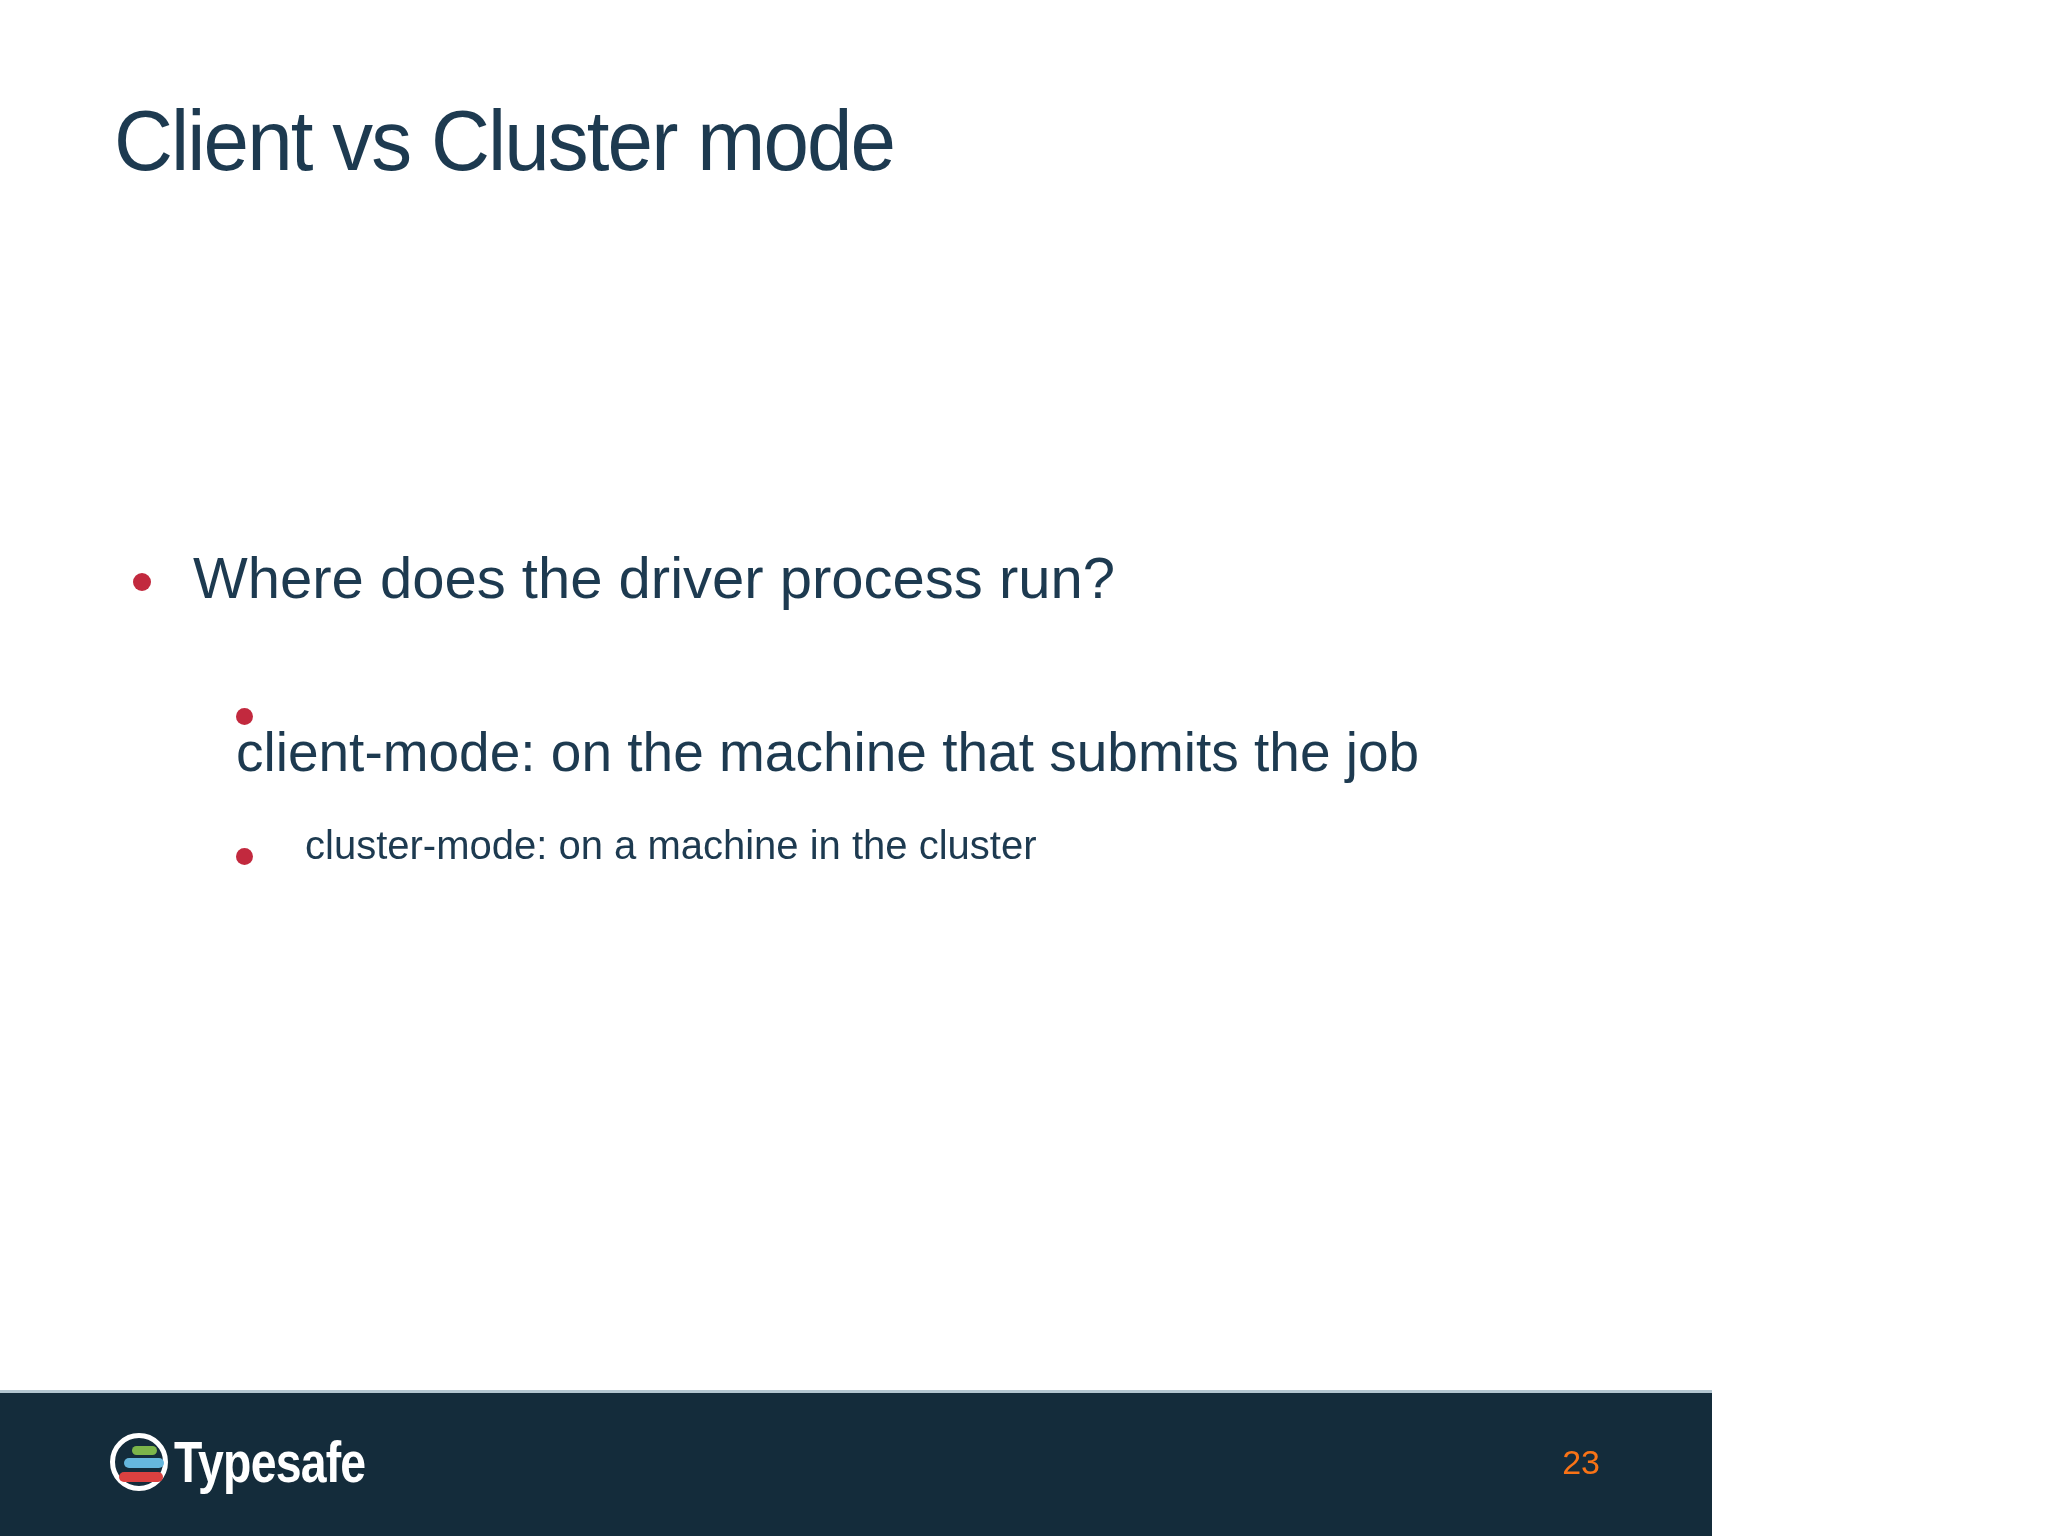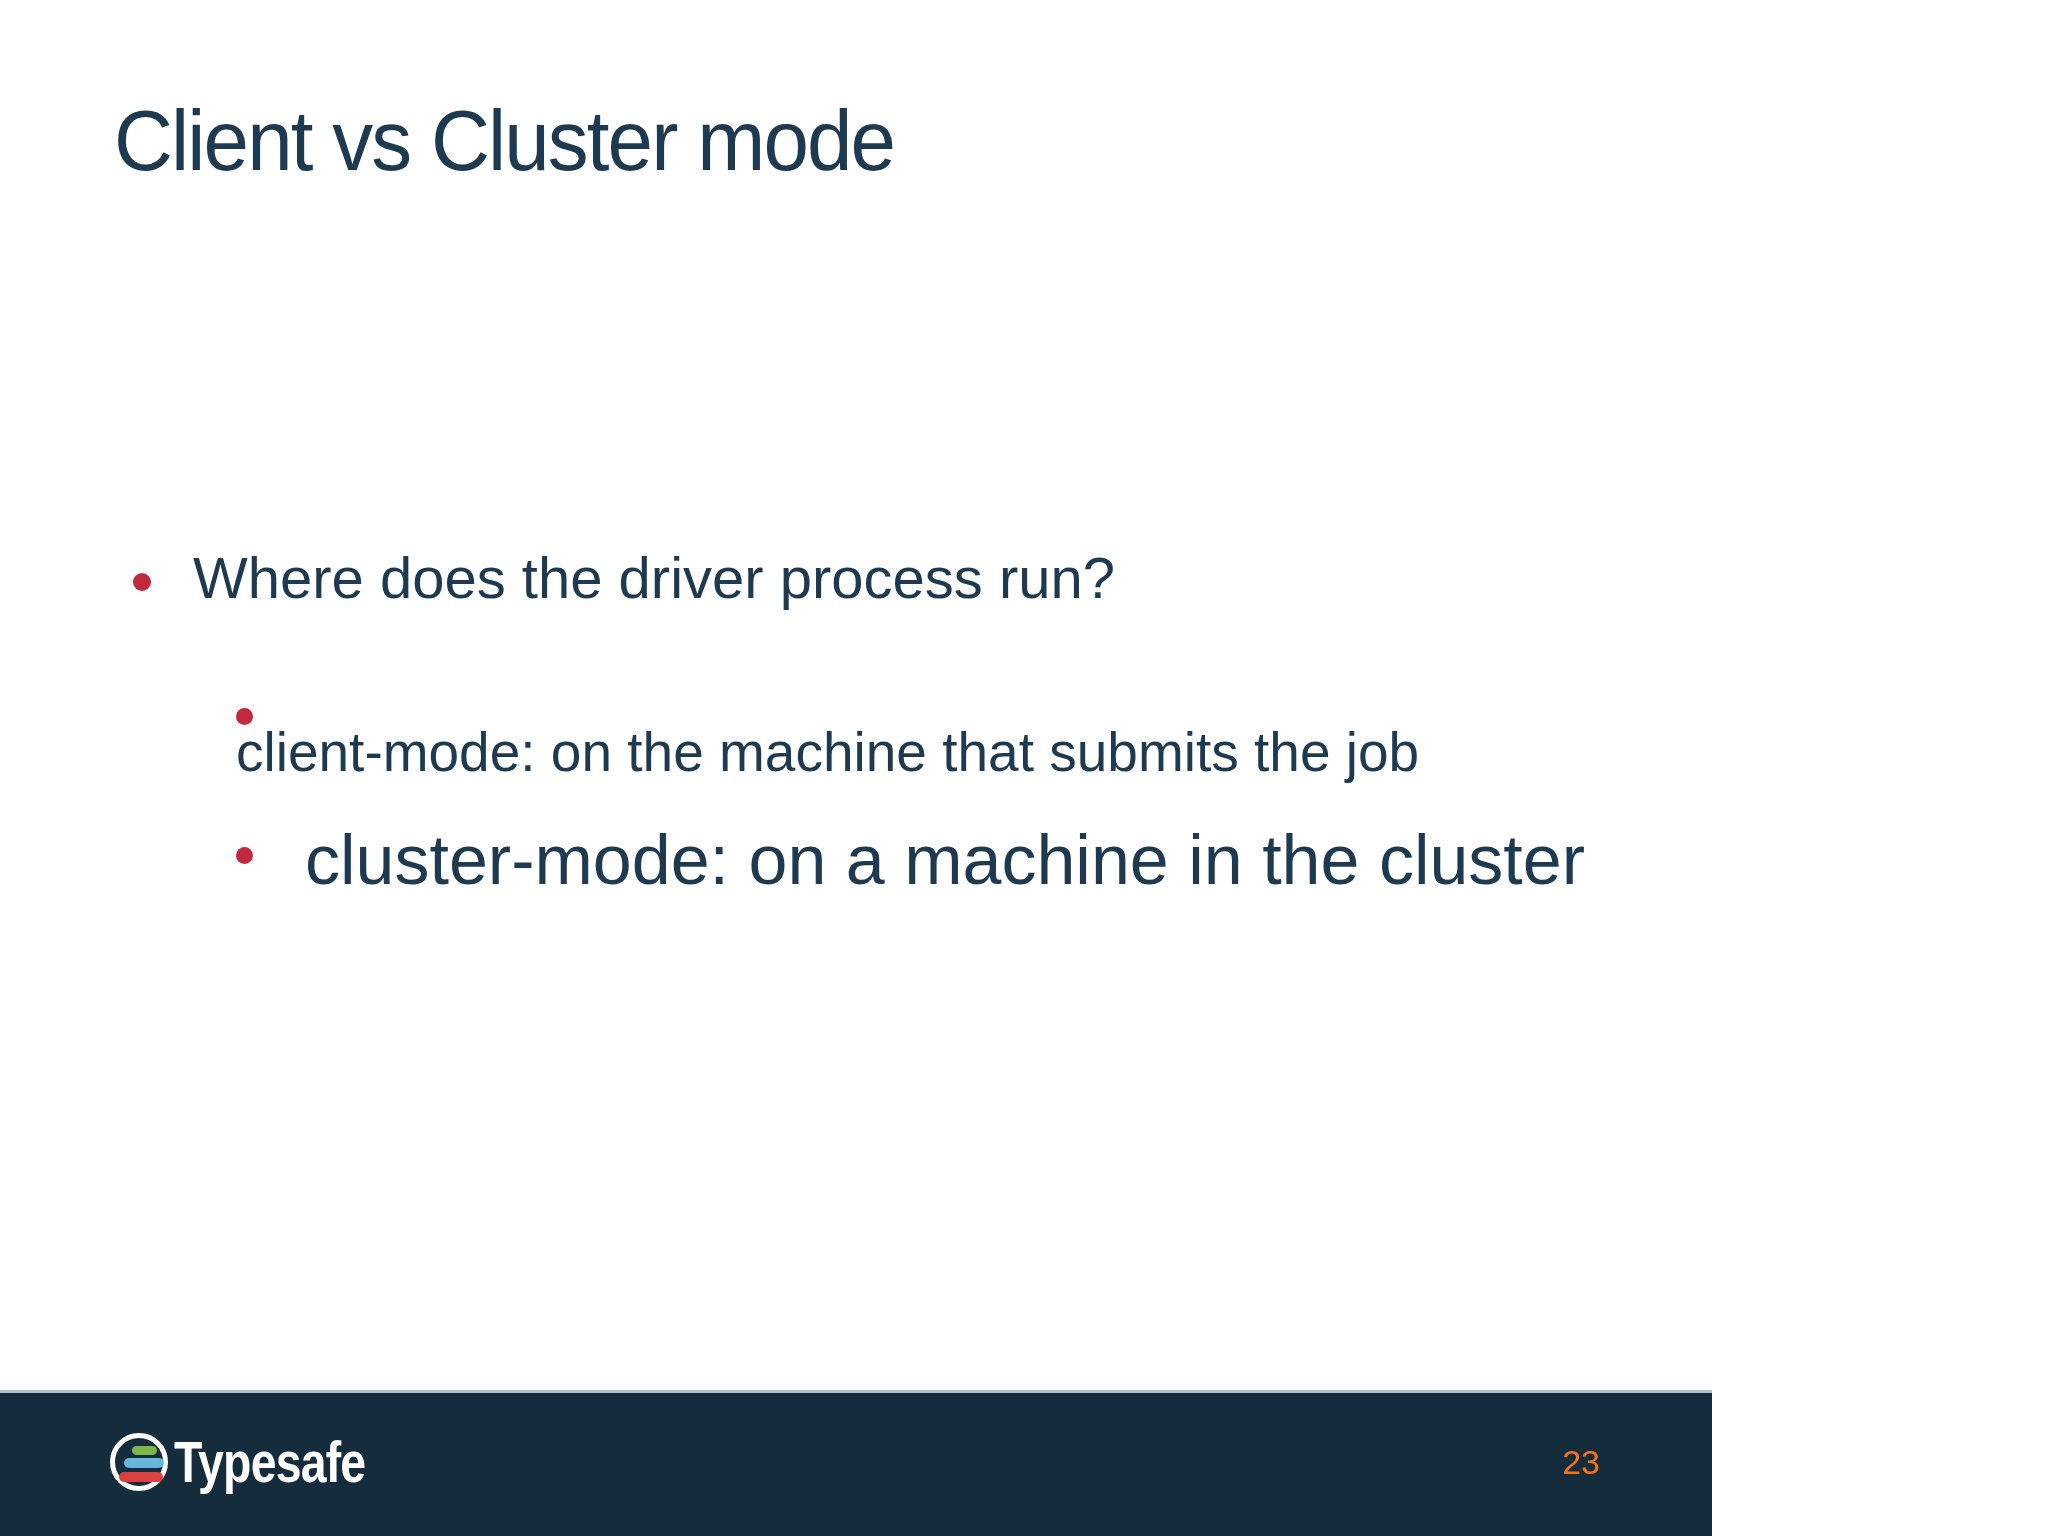--- a/index.html
+++ b/index.html
@@ -33,21 +33,21 @@
     line-height:1;
   }
   .bullet-dot{
     flex:none;
     border-radius:50%;
     background:#c2293e;
   }
   .row-l1{left:133px;top:549px;font-size:58px;}
   .row-l1 .bullet-dot{width:18px;height:18px;margin-top:24px;margin-right:42px;}
   .row-l2a{left:236px;top:686px;font-size:55px;flex-direction:column;}
-  .row-l2b{left:236px;top:825px;font-size:70px;}
+  .row-l2b{left:236px;top:825px;font-size:40px;align-items:flex-end;}
   .row-l2a .bullet-dot,.row-l2b .bullet-dot{width:17px;height:17px;margin-top:22px;margin-right:52px;}
   
   .footer{
     position:absolute;
     left:0;right:0;top:1370px;bottom:0;
     background:#142c3b;
     border-top:3px solid #b3c6d0;
     box-sizing:border-box;
     display:flex;
     align-items:center;

